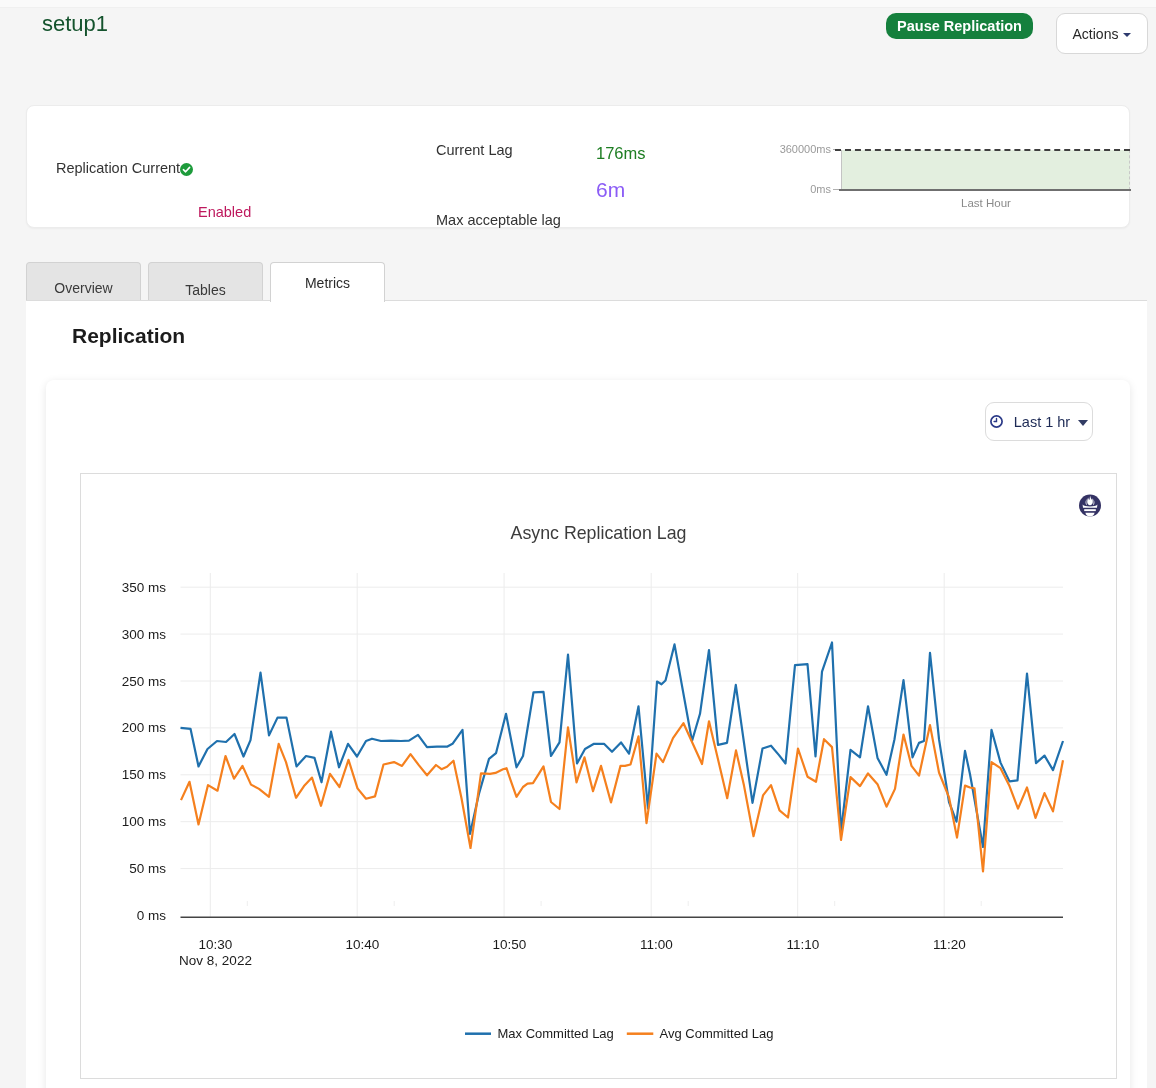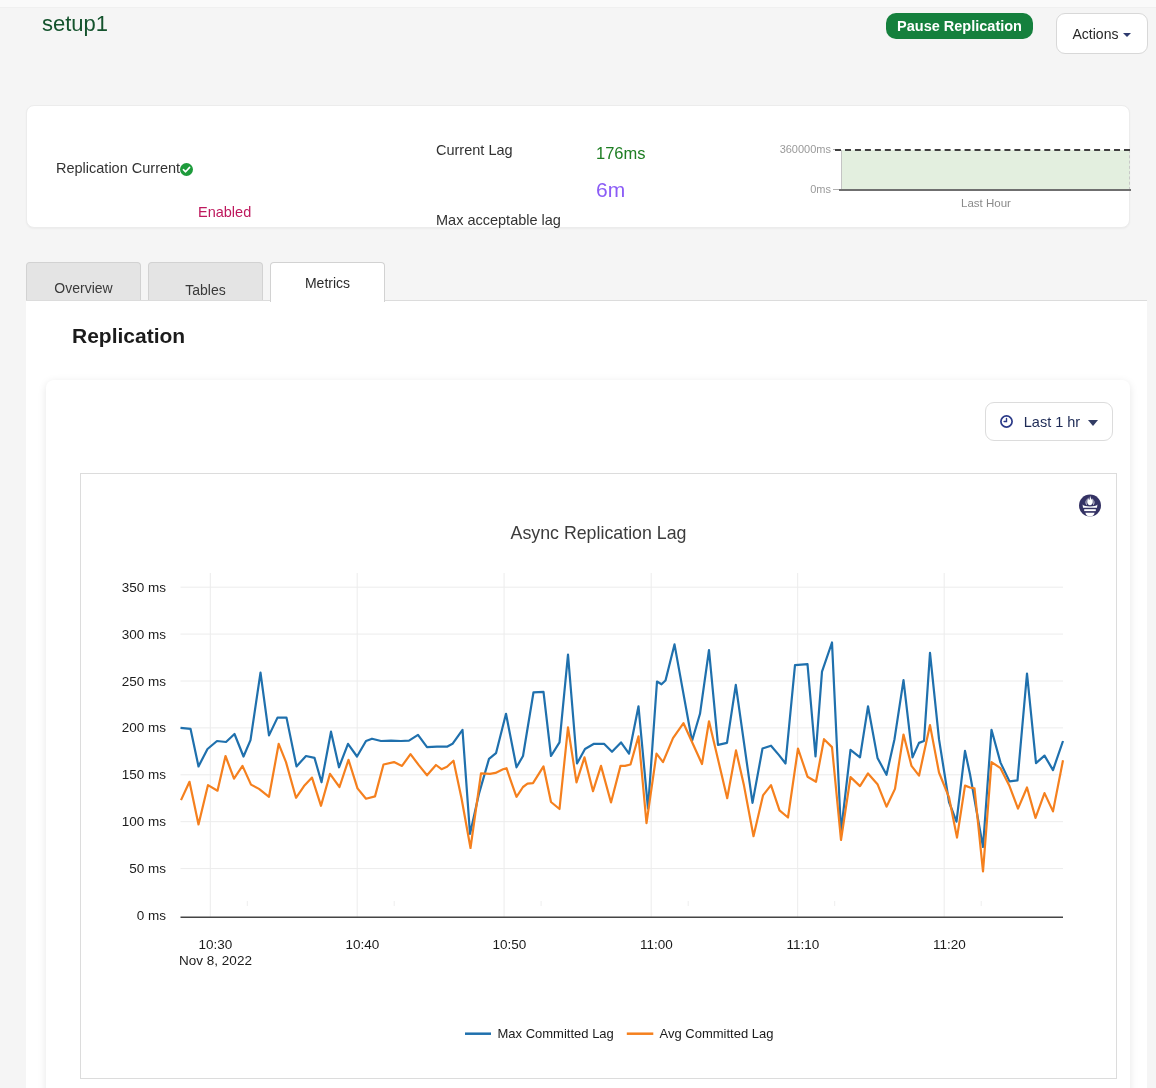--- a/index.html
+++ b/index.html
@@ -39,21 +39,21 @@
 <div class="abs" style="left:26px;top:262px;width:115px;height:50px;background:#e4e4e4;border:1px solid #d2d2d2;border-bottom:none;border-radius:4px 4px 0 0;display:flex;align-items:center;justify-content:center;font-size:14px;color:#3a3a3a;">Overview</div>
 <div class="abs" style="left:148px;top:262px;width:115px;height:54px;background:#e4e4e4;border:1px solid #d2d2d2;border-bottom:none;border-radius:4px 4px 0 0;display:flex;align-items:center;justify-content:center;font-size:14px;color:#3a3a3a;">Tables</div>
 
 <div class="abs" style="left:26px;top:300px;width:1121px;height:789px;background:#fff;border-top:1px solid #dcdcdc;"></div>
 <div class="abs" style="left:270px;top:262px;width:115px;height:40px;background:#fff;border:1px solid #d2d2d2;border-bottom:none;border-radius:4px 4px 0 0;display:flex;align-items:center;justify-content:center;font-size:14px;color:#2b2b2b;z-index:3;">Metrics</div>
 
 <div class="abs" style="left:72px;top:324px;font-size:21px;font-weight:bold;color:#1b1b1b;">Replication</div>
 
 <div class="abs" style="left:46px;top:380px;width:1084px;height:730px;background:#fff;border-radius:8px;box-shadow:0 2px 9px rgba(0,0,0,0.10);"></div>
 
-<div class="abs" style="left:985px;top:402px;width:128px;height:39px;background:#fff;border:1px solid #dcdcdc;border-radius:9px;display:flex;align-items:center;justify-content:center;gap:11px;">
+<div class="abs" style="left:985px;top:402px;width:108px;height:39px;background:#fff;border:1px solid #dcdcdc;border-radius:9px;display:flex;align-items:center;justify-content:center;gap:11px;">
   <svg width="13" height="13" viewBox="0 0 13 13">
       <circle cx="6.5" cy="6.5" r="5.6" fill="none" stroke="#2b3a88" stroke-width="1.7"></circle>
       <path d="M6.5 3.4 L6.5 6.5 L4.1 6.5" fill="none" stroke="#2b3a88" stroke-width="1.4" stroke-linecap="round"></path>
     </svg>
   <span style="font-size:14.5px;color:#1d2a55;">Last 1 hr</span>
   <span style="width:0;height:0;border-left:5.5px solid transparent;border-right:5.5px solid transparent;border-top:6.5px solid #323c64;display:inline-block;margin-top:2px;margin-left:-3px;"></span>
 </div>
 
 <div class="abs" style="left:80px;top:473px;width:1037px;height:606px;background:#fff;border:1px solid #dcdcdc;">
 <div class="abs" style="left:-1px;top:-1px;width:1035px;height:604px;"><svg width="1035" height="604" viewBox="0 0 1035 604">

